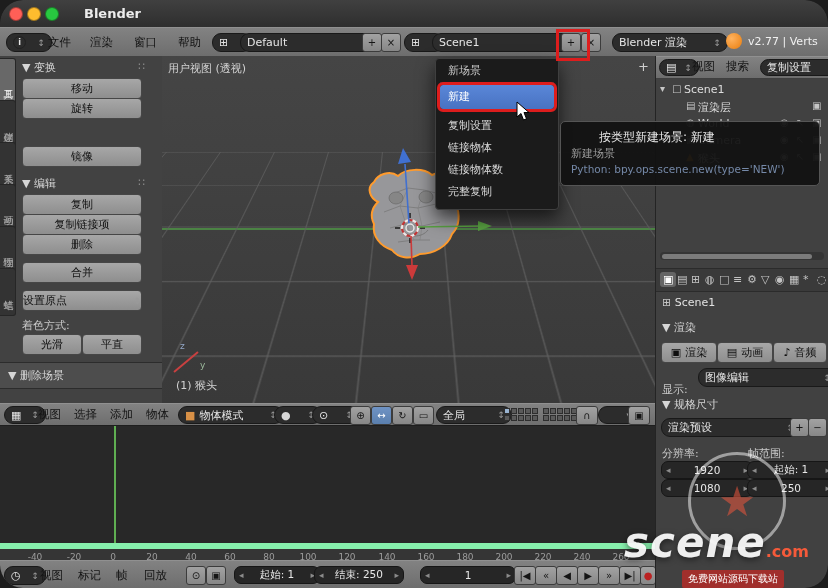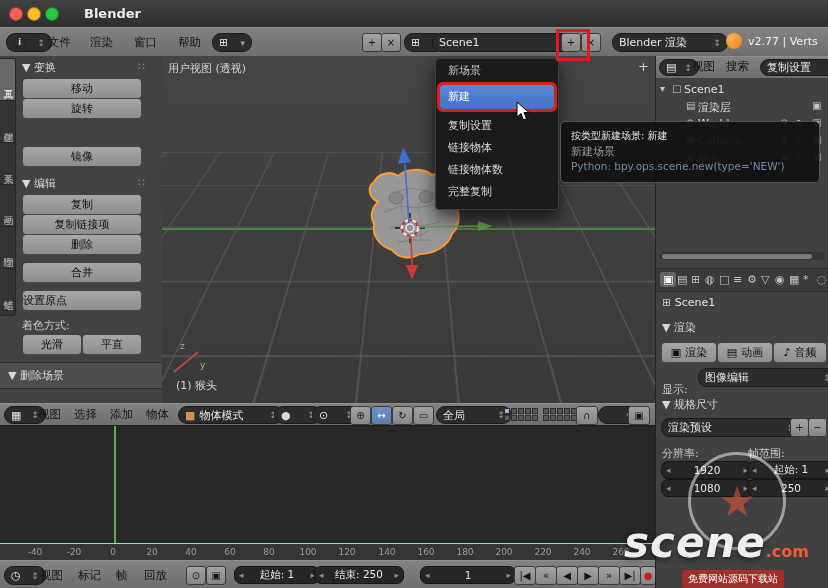--- a/index.html
+++ b/index.html
@@ -1,18 +1,18 @@
 <!DOCTYPE html>
 <html><head>
 <meta charset="utf-8">
 <style>
   html,body{margin:0;padding:0;background:#1d1d1d;}
   #app{position:relative;width:828px;height:588px;overflow:hidden;
        font-family:"DejaVu Sans","Liberation Sans",sans-serif;font-size:11px;color:#ddd;
-       background:#000000;}
+       background:#000000;border-radius:23px;}
   .a{position:absolute;}
   
   .titlebar{background:linear-gradient(#404040,#2e2e2e);border-bottom:1px solid #1a1a1a;}
   .light{width:12px;height:12px;border-radius:50%;display:inline-block;border:1px solid rgba(0,0,0,.35);}
   .red{background:#ff5f57}.yellow{background:#febc2e}.green{background:#28c840}
   .wtitle{color:#ececec;font-weight:bold;font-size:13px;}
   
   .hdr{background:linear-gradient(#828282,#6d6d6d);border-top:1px solid #909090;border-bottom:1px solid #3f3f3f;color:#141414;}
   .hmenu{position:absolute;top:4px;padding:3px 6px;color:#141414;font-size:11.5px;white-space:nowrap;}
   .field{position:absolute;background:#2c2c2c;border:1px solid #191919;border-radius:9px;color:#e6e6e6;
@@ -40,21 +40,21 @@
   .vp{background:linear-gradient(#454545,#393939);overflow:hidden;}
   .grid3d{position:absolute;left:-320px;top:96px;width:1140px;height:760px;
     background-image:linear-gradient(rgba(95,95,95,.75) 1px,transparent 1px),
                      linear-gradient(90deg,rgba(95,95,95,.75) 1px,transparent 1px);
     background-size:54px 54px;transform-origin:50% 0;transform:perspective(430px) rotateX(57deg);}
   .yaxis{position:absolute;left:0;width:100%;height:2px;background:#4d8f45;opacity:.85;}
   .vplabel{position:absolute;color:#d2d2d2;font-size:11px;white-space:nowrap;}
   
   .tlarea{background:#282828;border-top:1px solid #1e1e1e;}
   .playhead{position:absolute;top:0;width:2px;height:100%;background:#5fae52;}
-  .ruler{background:#353535;border-top:1px solid #86efac;}
+  .ruler{background:#353535;border-top:6px solid #86efac;}
   .tick{position:absolute;top:3px;transform:translateX(-50%);color:#9c9c9c;font-size:9px;}
   
   .rpanel{background:#414141;border-left:1px solid #242424;}
   .orow{position:absolute;left:0;width:173px;height:16px;color:#dedede;font-size:11px;}
   .oi{position:absolute;top:1px;font-size:10px;color:#c6c6c6;}
   .scrolltrack{position:absolute;background:#353535;border-radius:4px;}
   .scrollthumb{position:absolute;background:#7b7b7b;border-radius:3px;}
   .ptabs{position:absolute;background:#3a3a3a;border-top:1px solid #2b2b2b;border-bottom:1px solid #2b2b2b;}
   .ptab{position:absolute;top:3px;font-size:11px;color:#c3c3c3;padding:1px 3px;border-radius:3px;}
   .ptab.active{background:#656565;color:#fff;}
@@ -64,21 +64,21 @@
   
   .popup{background:#1b1b1b;border:1px solid #3f3f3f;border-radius:4px;box-shadow:0 8px 18px rgba(0,0,0,.65);}
   .ptitle{position:absolute;left:4px;right:4px;top:0;height:23px;line-height:23px;padding-left:8px;color:#c2c2c2;
           border-bottom:1px solid #333;}
   .pitem{position:absolute;left:4px;right:4px;height:22px;line-height:22px;padding-left:8px;border-radius:3px;color:#d9d9d9;}
   .pitem.sel{background:linear-gradient(#5a87d8,#4872c2);color:#fff;height:24px;line-height:24px;
              outline:3px solid #dd1d1d;}
   .redbox{border:3px solid #dd1d1d;}
   
   .tip{background:rgba(17,17,17,.94);border:1px solid #555;border-radius:5px;padding:7px 10px;line-height:1.45;}
-  .tip .t1{color:#e8e8e8;font-size:10px;}
+  .tip .t1{color:#e8e8e8;font-size:12px;margin-left:28px;}
   .tip .t2{color:#9a9a9a;font-size:11px;}
   .tip .t3{color:#7589a8;font-size:10.5px;}
   
   .layers{position:absolute;display:flex;gap:5px;}
   .lgrid{display:grid;grid-template-columns:repeat(5,6px);grid-auto-rows:6px;gap:1px;}
   .lcell{background:#5a5a5a;border:1px solid #2e2e2e;box-sizing:border-box;}
   .lcell.on{background:#9ab4d2;}
   
   .wm{pointer-events:none;}
   .wm-stamp{position:absolute;border:3px solid rgba(255,255,255,.5);border-radius:50%;
@@ -107,20 +107,23 @@
       <span class="updown">↕</span>
     </div>
     <span class="hmenu" style="left:42px">文件</span>
     <span class="hmenu" style="left:84px">渲染</span>
     <span class="hmenu" style="left:128px">窗口</span>
     <span class="hmenu" style="left:172px">帮助</span>
 
     <div class="field" style="left:212px;top:5px;width:26px;height:17px">
       <span>⊞</span>
       <span class="updown">▾</span>
+    </div>
+    <div class="field" style="left:240px;top:5px;width:120px;height:17px">
+      <span>Default</span>
     </div>
     <div class="sqbtn" style="left:362px;top:5px;width:18px;height:17px">
       <span>+</span>
     </div>
     <div class="sqbtn" style="left:381px;top:5px;width:18px;height:17px">
       <span>×</span>
     </div>
 
     <div class="field" style="left:404px;top:5px;width:26px;height:17px">
       <span>⊞</span>

